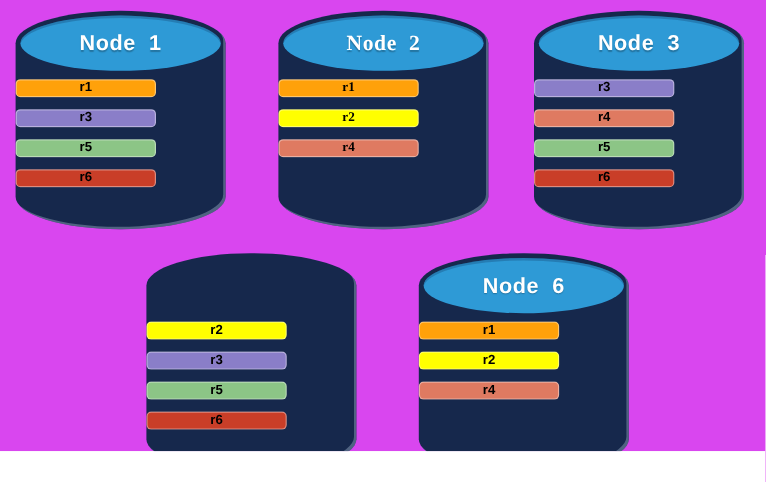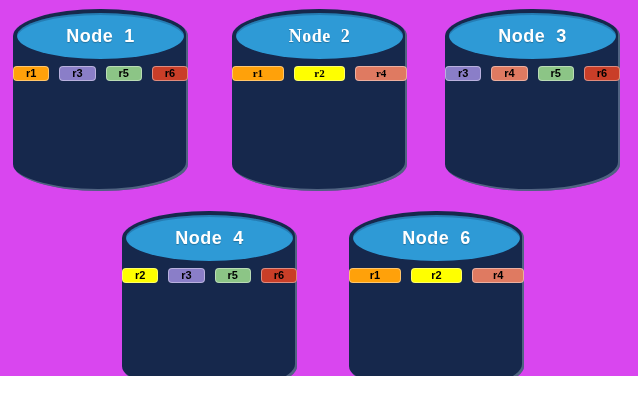--- a/index.html
+++ b/index.html
@@ -32,21 +32,21 @@
     color: #ffffff;
     font-weight: bold;
     font-size: 18px;
     letter-spacing: 0.5px;
     white-space: pre;
     text-shadow: 0 1px 1px rgba(0,0,0,0.25);
   }
   .bars {
     position: absolute;
     top: 57px; left: 0; right: 0;
-    display: flex; flex-direction: row; align-items: flex-start;
+    display: flex; flex-direction: column; align-items: flex-start;
     gap: 10px;
   }
   .bar {
     box-sizing: border-box;
     width: 117px; height: 15px;
     border-radius: 4px;
     border: 1px solid rgba(255,255,255,0.40);
     display: flex; align-items: center; justify-content: center;
   }
   .bar-label {
@@ -122,23 +122,20 @@
         <span class="bar-label">r5</span>
       </div>
       <div class="bar" style="background: rgb(201, 62, 40);">
         <span class="bar-label">r6</span>
       </div>
     </div>
   </div>
 
   <div class="node pos-n4">
     <div class="shell"></div>
-    <div class="cap">
-      <span class="cap-title">Node  4</span>
-    </div>
     <div class="bars">
       <div class="bar" style="background: rgb(255, 255, 0);">
         <span class="bar-label">r2</span>
       </div>
       <div class="bar" style="background: rgb(138, 126, 200);">
         <span class="bar-label">r3</span>
       </div>
       <div class="bar" style="background: rgb(140, 197, 134);">
         <span class="bar-label">r5</span>
       </div>

